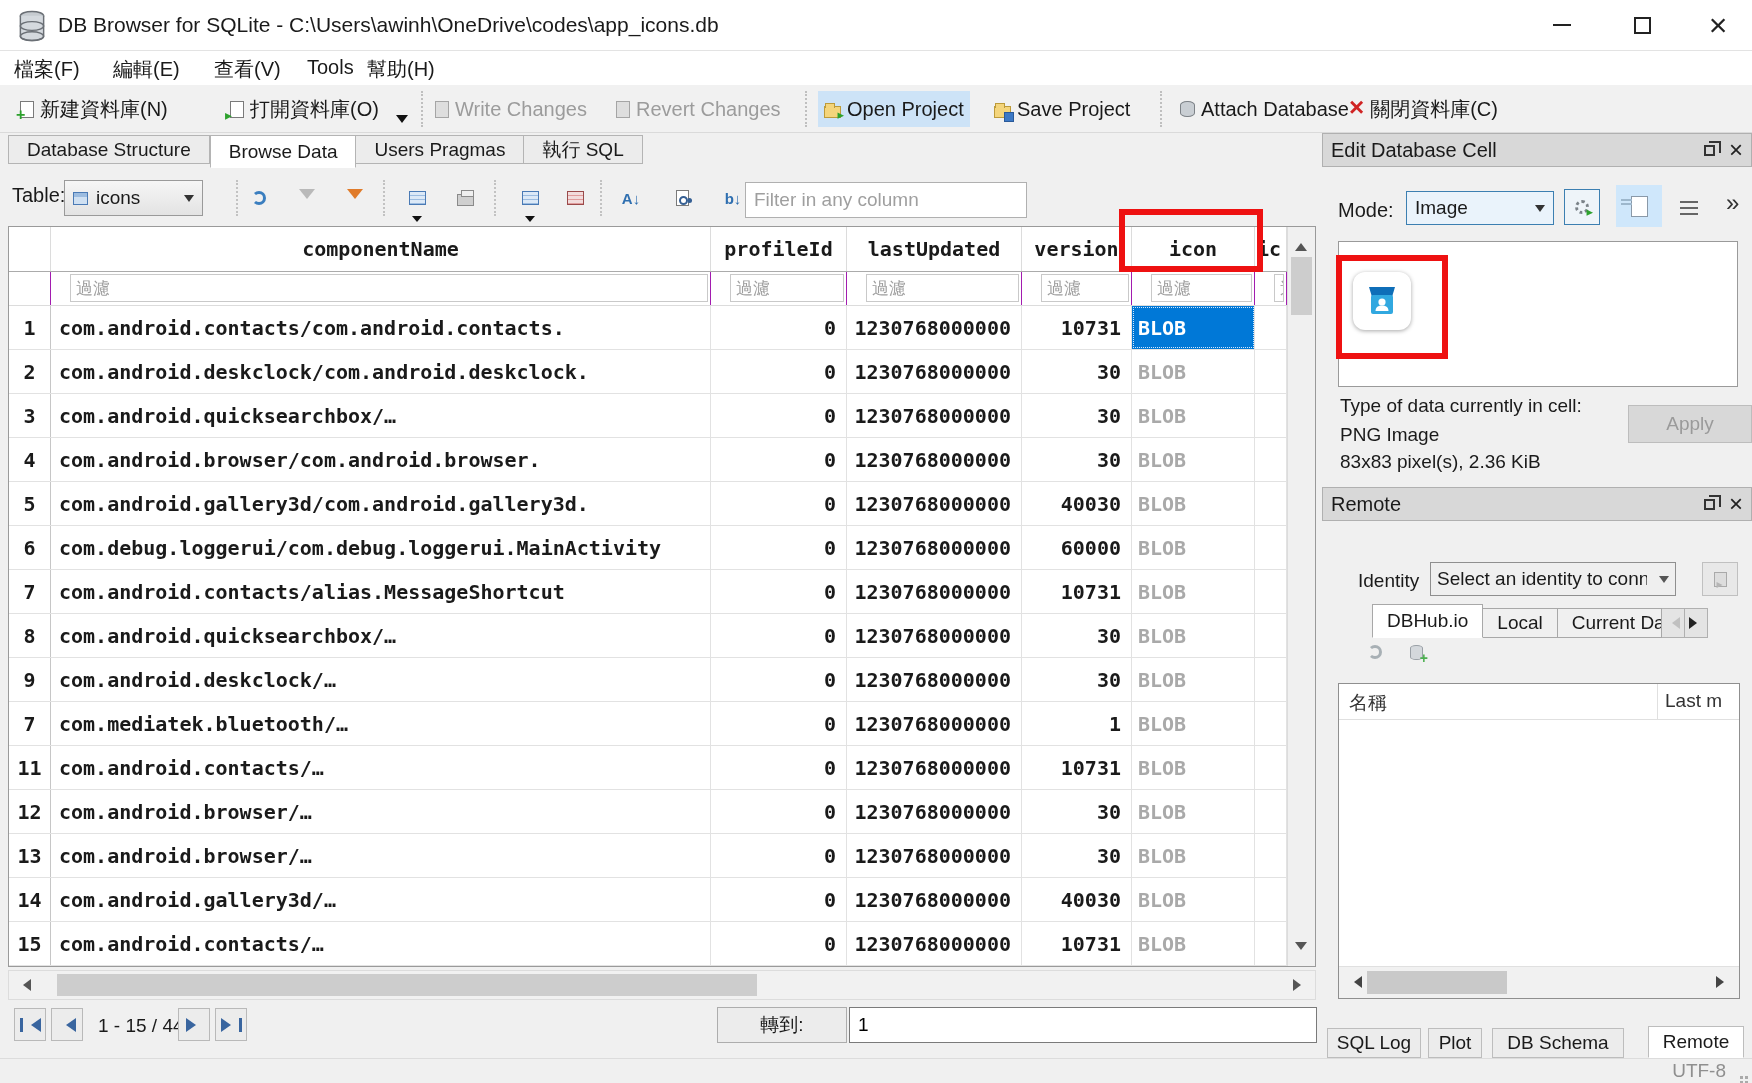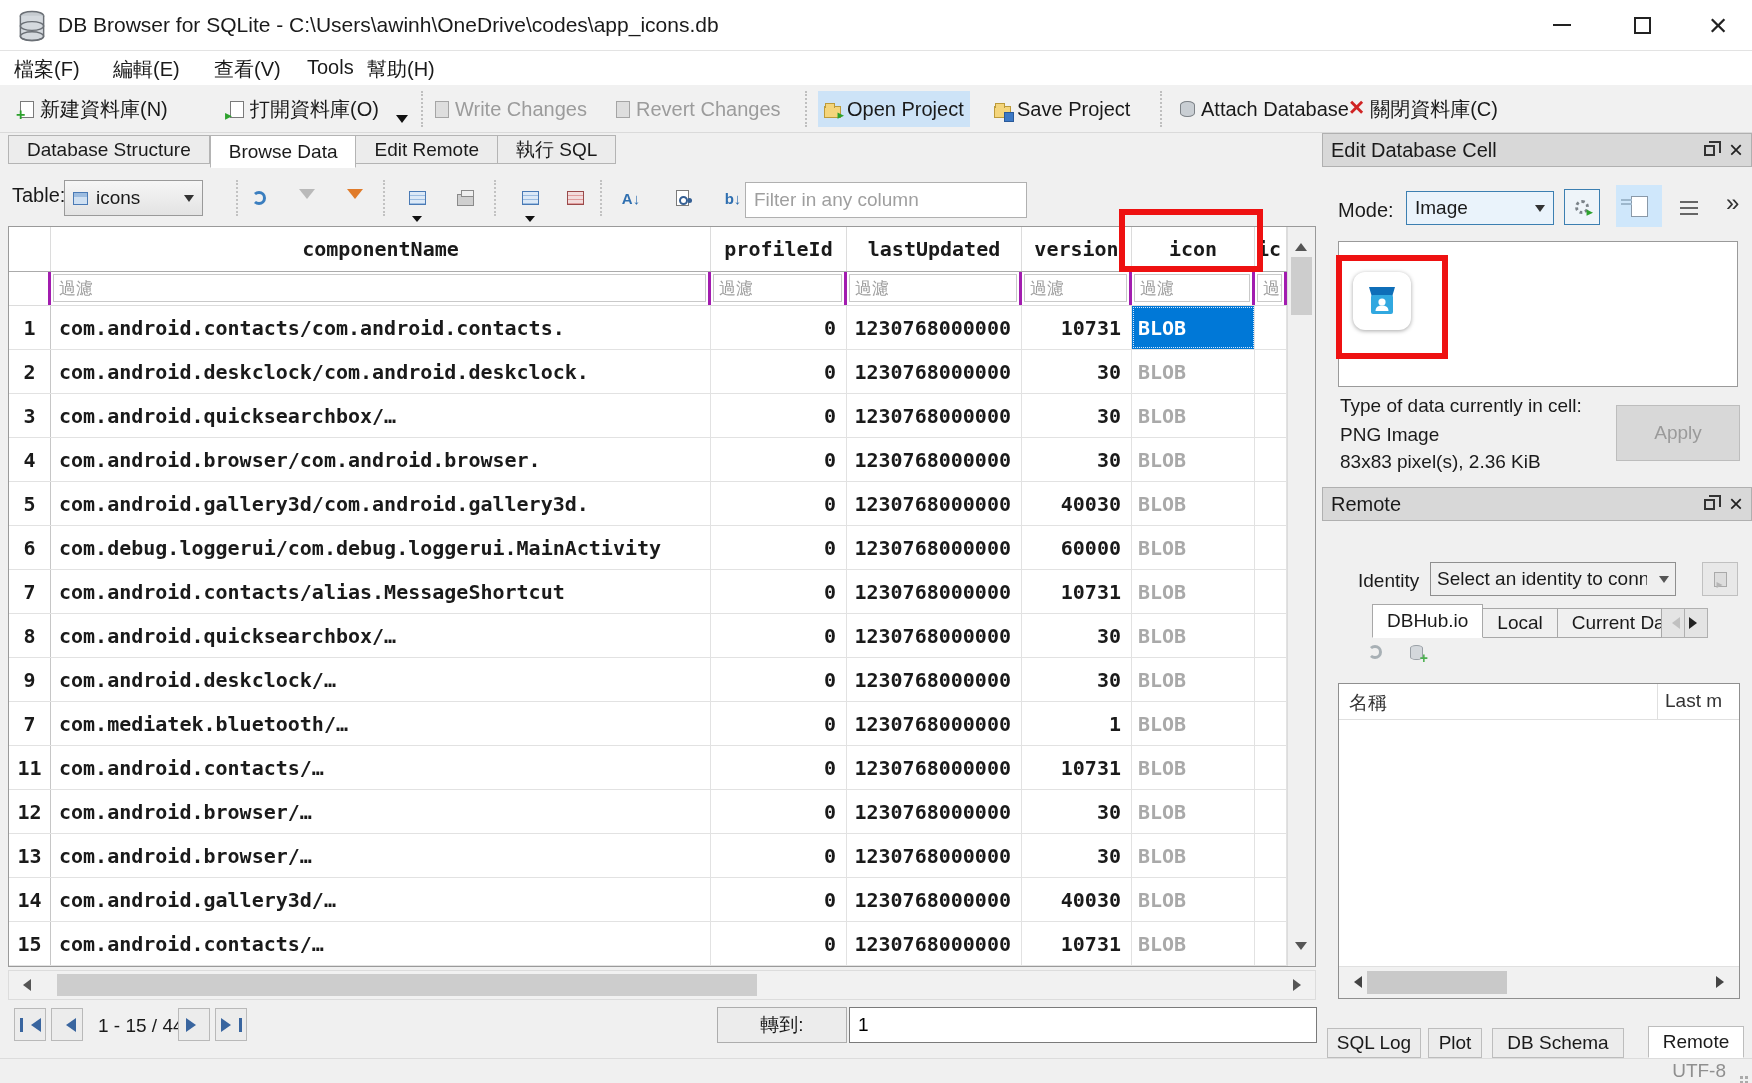--- a/index.html
+++ b/index.html
@@ -72,21 +72,21 @@
   .filter-input::placeholder { color:#9f9f9f; }
 
   
   .gridwrap { position:absolute; left:8px; top:226px; width:1308px; height:741px; background:#fff; border:1px solid #9a9a9a;padding-left:21px; }
   .gridcontent { position:absolute; left:0; top:0; right:28px; bottom:0; overflow:hidden; }
   .grow { display:grid; grid-template-columns:42px 660px 136px 175px 110px 123px 32px; }
   .ghead { height:45px; border-bottom:1px solid #ababab; }
   .ghead .hcell { font-family:"DejaVu Sans Mono",monospace; font-weight:bold; font-size:20px; display:flex; align-items:center; justify-content:center; border-right:1px solid #dcdcdc; overflow:hidden; white-space:nowrap; }
   .ghead .hcell.clip { justify-content:flex-start; padding-left:2px; }
   .gfilter { height:34px; border-bottom:1px solid #dcdcdc; }
-  .gfilter .fcell { border-right:3px solid #a21caf; overflow:hidden; }
+  .gfilter .fcell { border-right:1px solid #a21caf; overflow:hidden;margin-left:17px; }
   .fbox { margin:2px; height:28px; line-height:27px; border:1px solid #c9c9c9; padding-left:5px; color:#9f9f9f; font-size:17px; white-space:nowrap; overflow:hidden; }
   .drow { height:44px; border-bottom:1px solid #e2e2e2; font-family:"DejaVu Sans Mono",monospace; font-weight:bold; font-size:20px; }
   .drow > div { border-right:1px solid #e2e2e2; display:flex; align-items:center; white-space:nowrap; overflow:hidden; }
   .c-num { justify-content:center; border-right:1px solid #c6c6c6 !important; }
   .c-name { padding-left:8px; }
   .c-right { justify-content:flex-end; padding-right:10px; }
   .c-blob { padding-left:6px; color:#a9a9a9; }
   .c-blob.sel { background:#0078d7; color:#fff; outline:1px dotted #cfe8ff; outline-offset:-2px; }
   .vscroll { position:absolute; right:0; top:0; bottom:0; width:28px; background:#f0f0f0; border-left:1px solid #dcdcdc; }
   .vscroll .thumb { position:absolute; left:3px; right:3px; top:30px; height:58px; background:#cdcdcd; }
@@ -129,21 +129,21 @@
   .indent-ic { position:absolute; left:358px; top:68px; width:18px; height:2px; background:#666; box-shadow:0 6px 0 #666, 0 12px 0 #666; }
   .more-ic { position:absolute; left:404px; top:56px; font-size:24px; color:#333; }
   .more-ic::before { content:"\00BB"; }
 
   .preview { position:absolute; left:16px; top:108px; width:400px; height:146px; background:#fff; border:1px solid #9a9a9a; }
   .iconcard { position:absolute; left:30px; top:138px; width:58px; height:58px; background:#fff; border-radius:12px; box-shadow:0 1px 4px rgba(0,0,0,.35); display:flex; align-items:center; justify-content:center; }
 
   .typelabel { position:absolute; left:18px; top:262px; font-size:19px; }
   .typevalue { position:absolute; left:18px; top:291px; font-size:19px; }
   .sizeinfo  { position:absolute; left:18px; top:318px; font-size:19px; }
-  .applybtn { position:absolute; left:294px; top:272px; width:124px; height:56px; background:#d8d8d8; border:1px solid #bdbdbd; color:#9a9a9a; font-size:19px; display:flex; align-items:center; justify-content:center; }
+  .applybtn { position:absolute; left:306px; top:272px; width:124px; height:38px; background:#d8d8d8; border:1px solid #bdbdbd; color:#9a9a9a; font-size:19px; display:flex; align-items:center; justify-content:center; }
 
   .rhead { top:354px; }
   .idlabel { position:absolute; left:36px; top:437px; font-size:19px; }
   .idcombo { position:absolute; left:108px; top:429px; width:246px; height:34px; background:#efefef; border:1px solid #8f8f8f; display:flex; align-items:center; font-size:19px; padding:0 6px; }
   .idcombo .idtext { white-space:nowrap; overflow:hidden; width:210px; }
   .idcombo .cmb-caret { margin-left:auto; width:0; height:0; border:5px solid transparent; border-top:7px solid #555; margin-top:6px; }
   .uploadbtn { position:absolute; left:380px; top:429px; width:36px; height:34px; background:#e8e8e8; border:1px solid #c0c0c0; display:flex; align-items:center; justify-content:center; }
   .i-upload { width:13px; height:15px; background:#ddd; border:1px solid #a9a9a9; }
   .i-upload::after { content:"\25B8"; position:absolute; margin-left:2px; margin-top:4px; color:#b5b5b5; font-size:12px; }
 
@@ -251,21 +251,21 @@
   </div>
   <div class="tbtn" style="left:1343px">
     <span class="ic i-xred"></span>
     <span>關閉資料庫(C)</span>
   </div>
 </div>
 
 <div class="tabbar">
   <div class="mtab">Database Structure</div>
   <div class="mtab active">Browse Data</div>
-  <div class="mtab">Edit Remote</div>
+  <div class="mtab">Users Pragmas</div>
   <div class="mtab">執行 SQL</div>
 </div>
 
 <div class="browsebar">
   <span class="tbl-label">Table:</span>
   <div class="tbl-combo">
     <span class="ic grid-ic"></span>
     <span>icons</span>
     <span class="cmb-caret"></span>
   </div>

